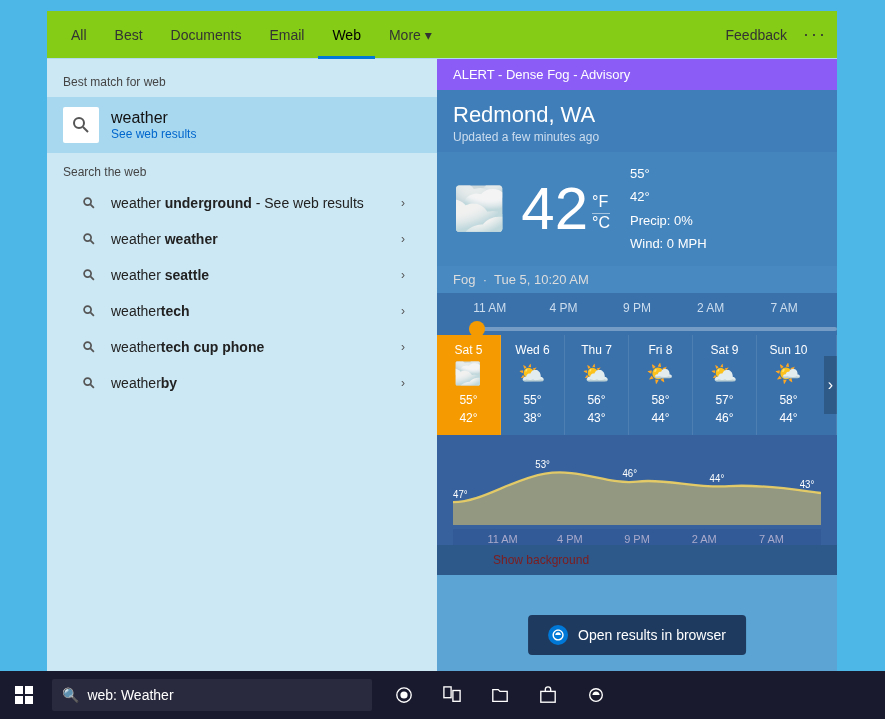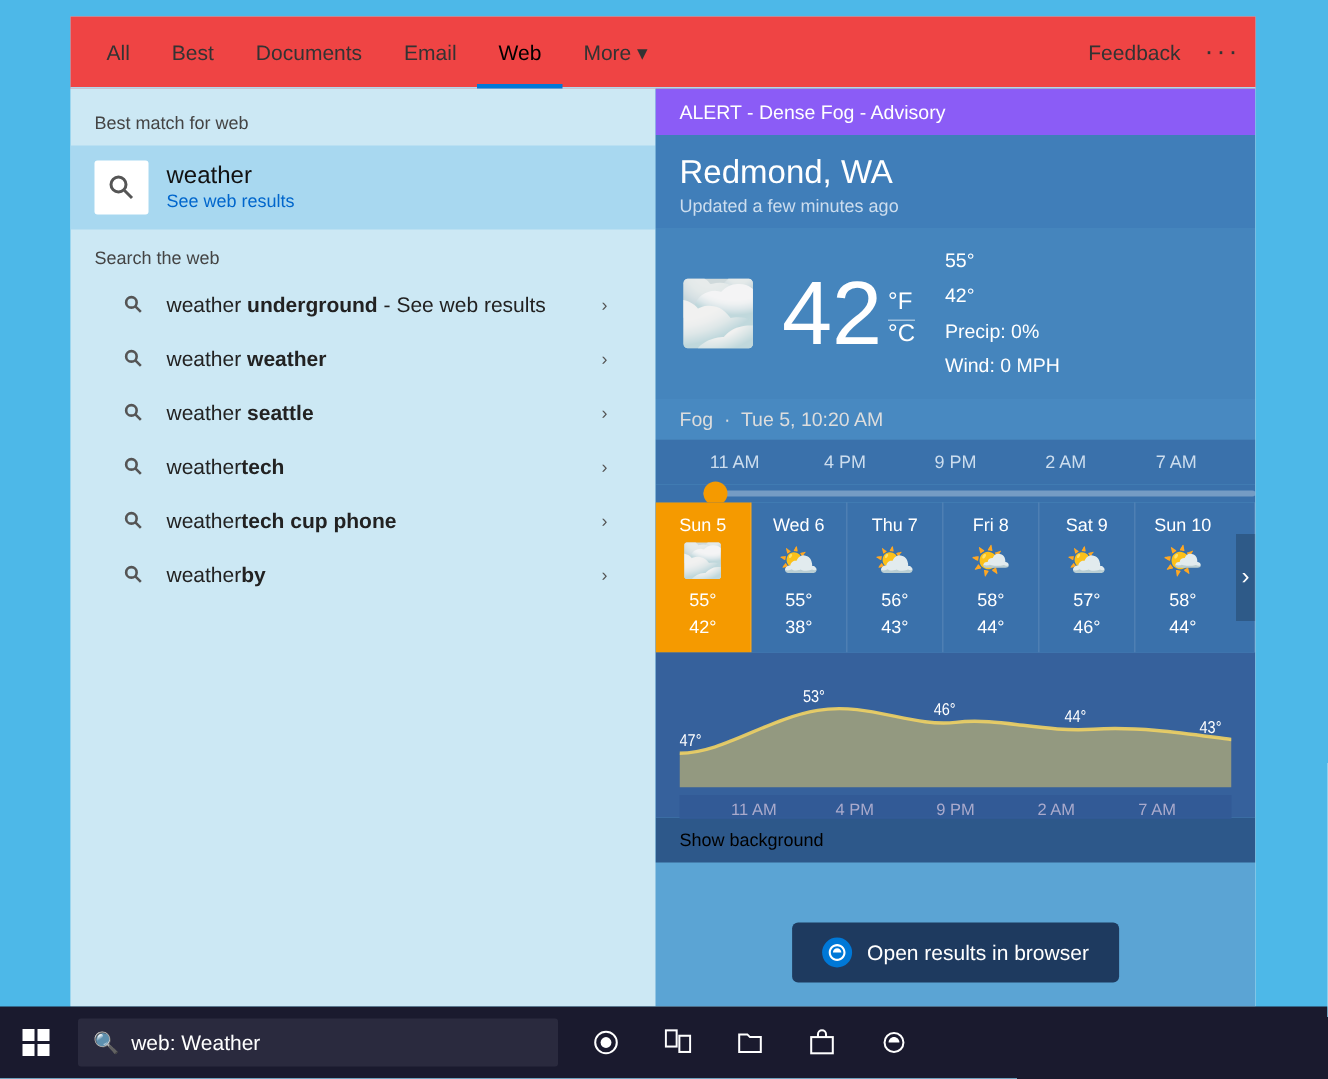--- a/index.html
+++ b/index.html
@@ -83,21 +83,21 @@
       height: 660px;
       background: #cce8f4;
       display: flex;
       flex-direction: column;
     }
 
     
     .tabs {
       display: flex;
       align-items: center;
-      background: #ef4444;
+      background: #84cc16;
       height: 48px;
       padding: 12px 10px;
       border-bottom: 1px solid #b0d8ee;
     }
     .tab {
       padding: 0 14px;
       height: 48px;
       display: flex;
       align-items: center;
       font-size: 14px;
@@ -402,22 +402,23 @@
     
     .bottom-bar {
       background: rgba(40, 80, 130, 0.9);
       padding: 8px 16px;
       display: flex;
       align-items: center;
       justify-content: space-between;
     }
     .show-bg-btn {
       font-size: 12px;
-      color: #000000;
-      cursor: pointer;
+      color: #7f1d1d;
+      cursor: pointer;
+      margin-left: 40px;
     }
 
     
     .open-browser-btn {
       position: absolute;
       bottom: 16px;
       left: 50%;
       transform: translateX(-50%);
       background: #1e3a5f;
       color: white;
@@ -599,21 +600,21 @@
         <span class="hour-label">7 AM</span>
       </div>
       <div style="padding: 4px 16px; background: rgba(50,100,160,0.8);">
         <div class="slider-track">
           <div class="slider-thumb"></div>
         </div>
       </div>
 
       <div class="daily-forecast">
         <div class="day-item active-day">
-          <div class="day-label">Sun 5</div>
+          <div class="day-label">Sat 5</div>
           <div class="day-icon">🌫️</div>
           <div class="day-temps">
             <div>55°</div>
             <div>42°</div>
           </div>
         </div>
         <div class="day-item">
           <div class="day-label">Wed 6</div>
           <div class="day-icon">⛅</div>
           <div class="day-temps">

